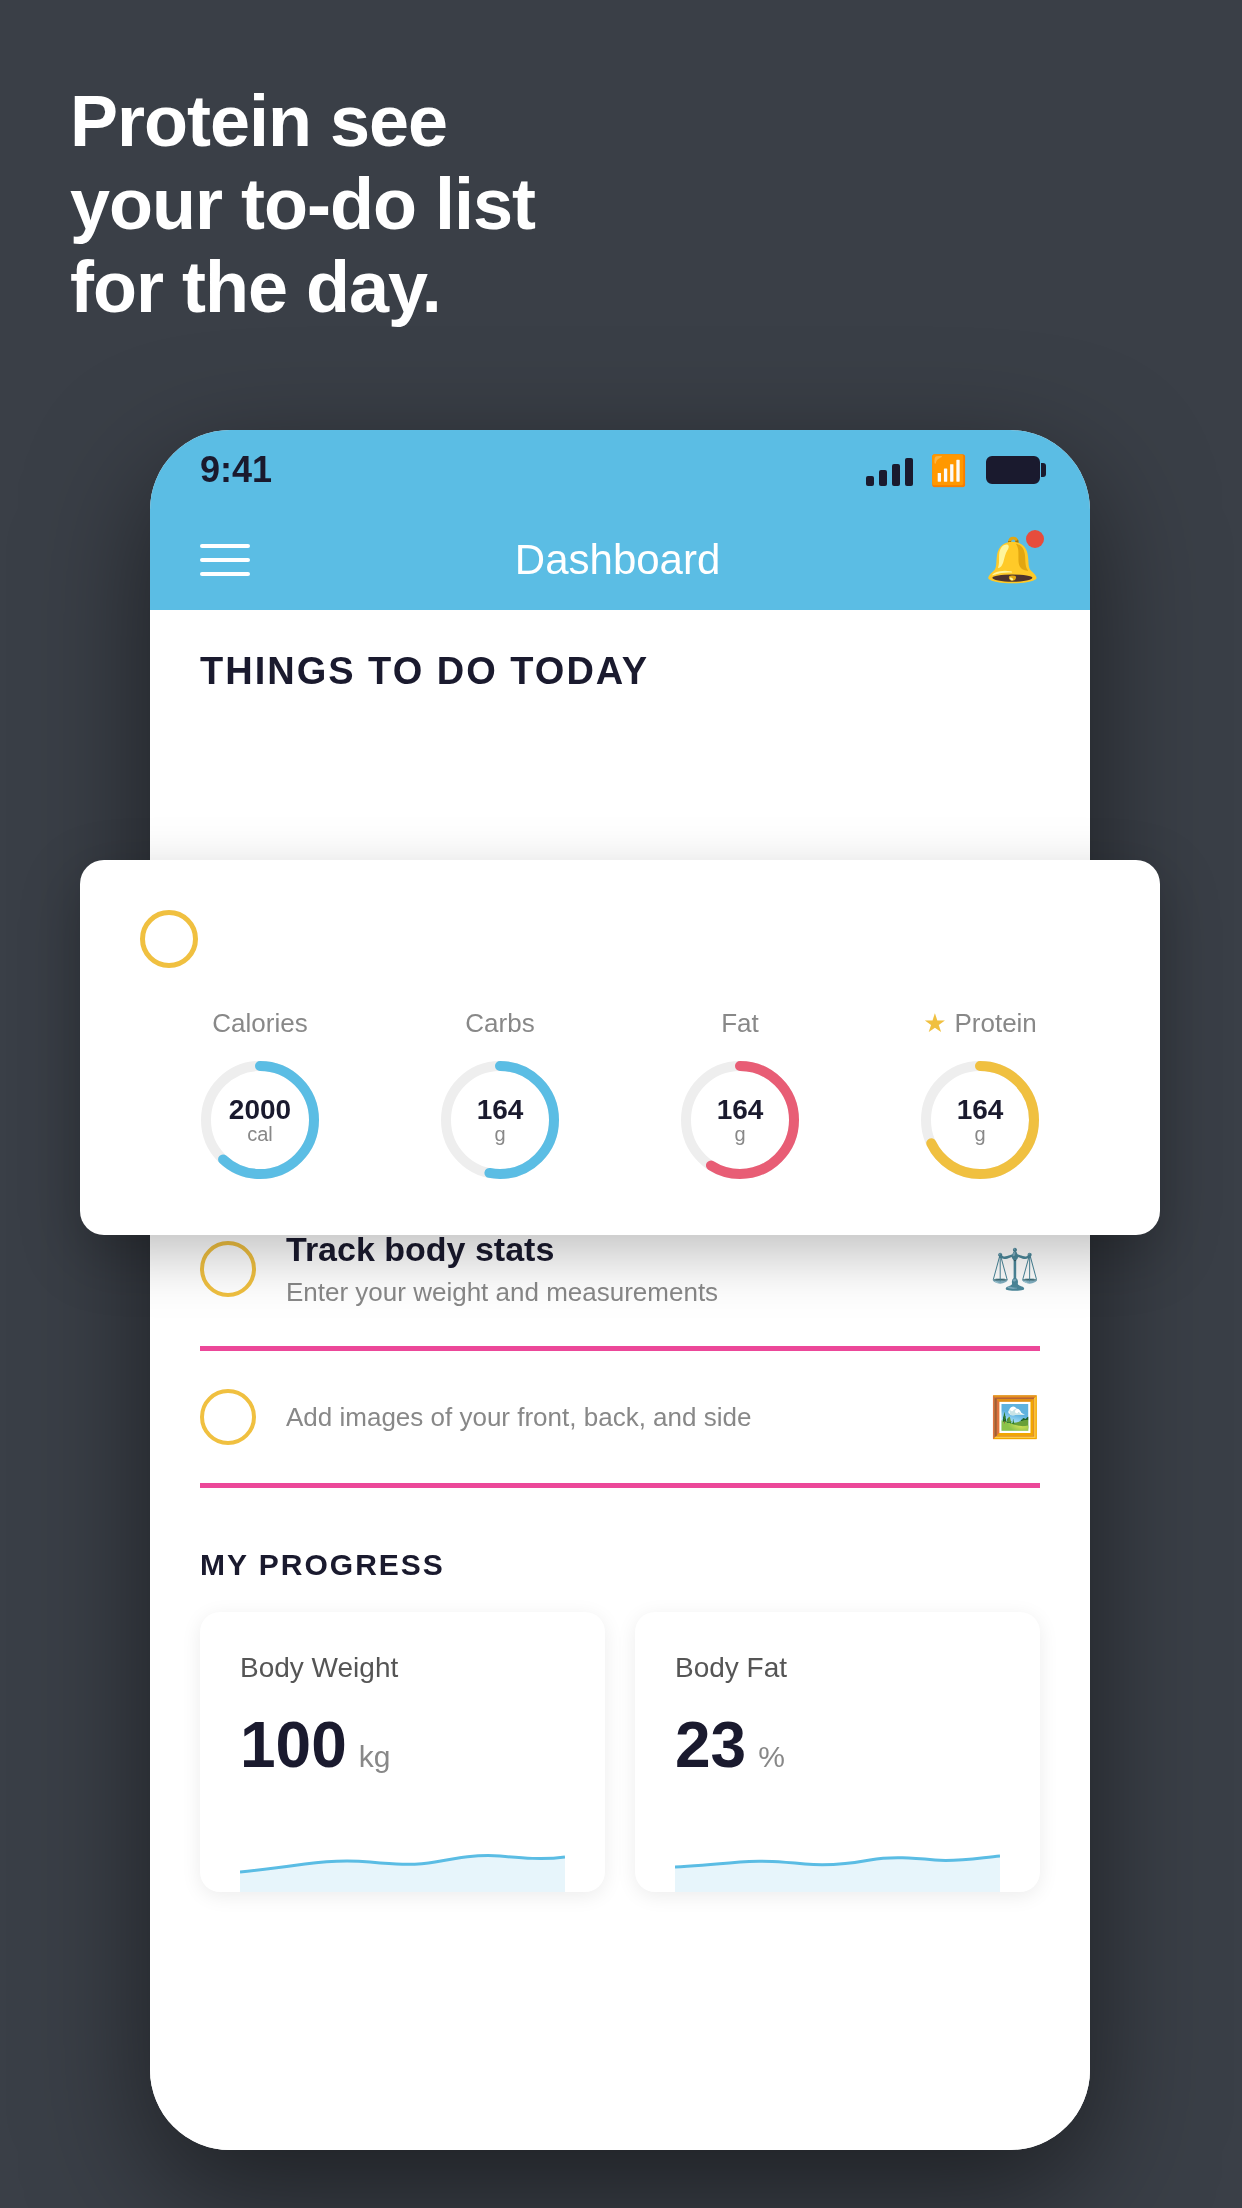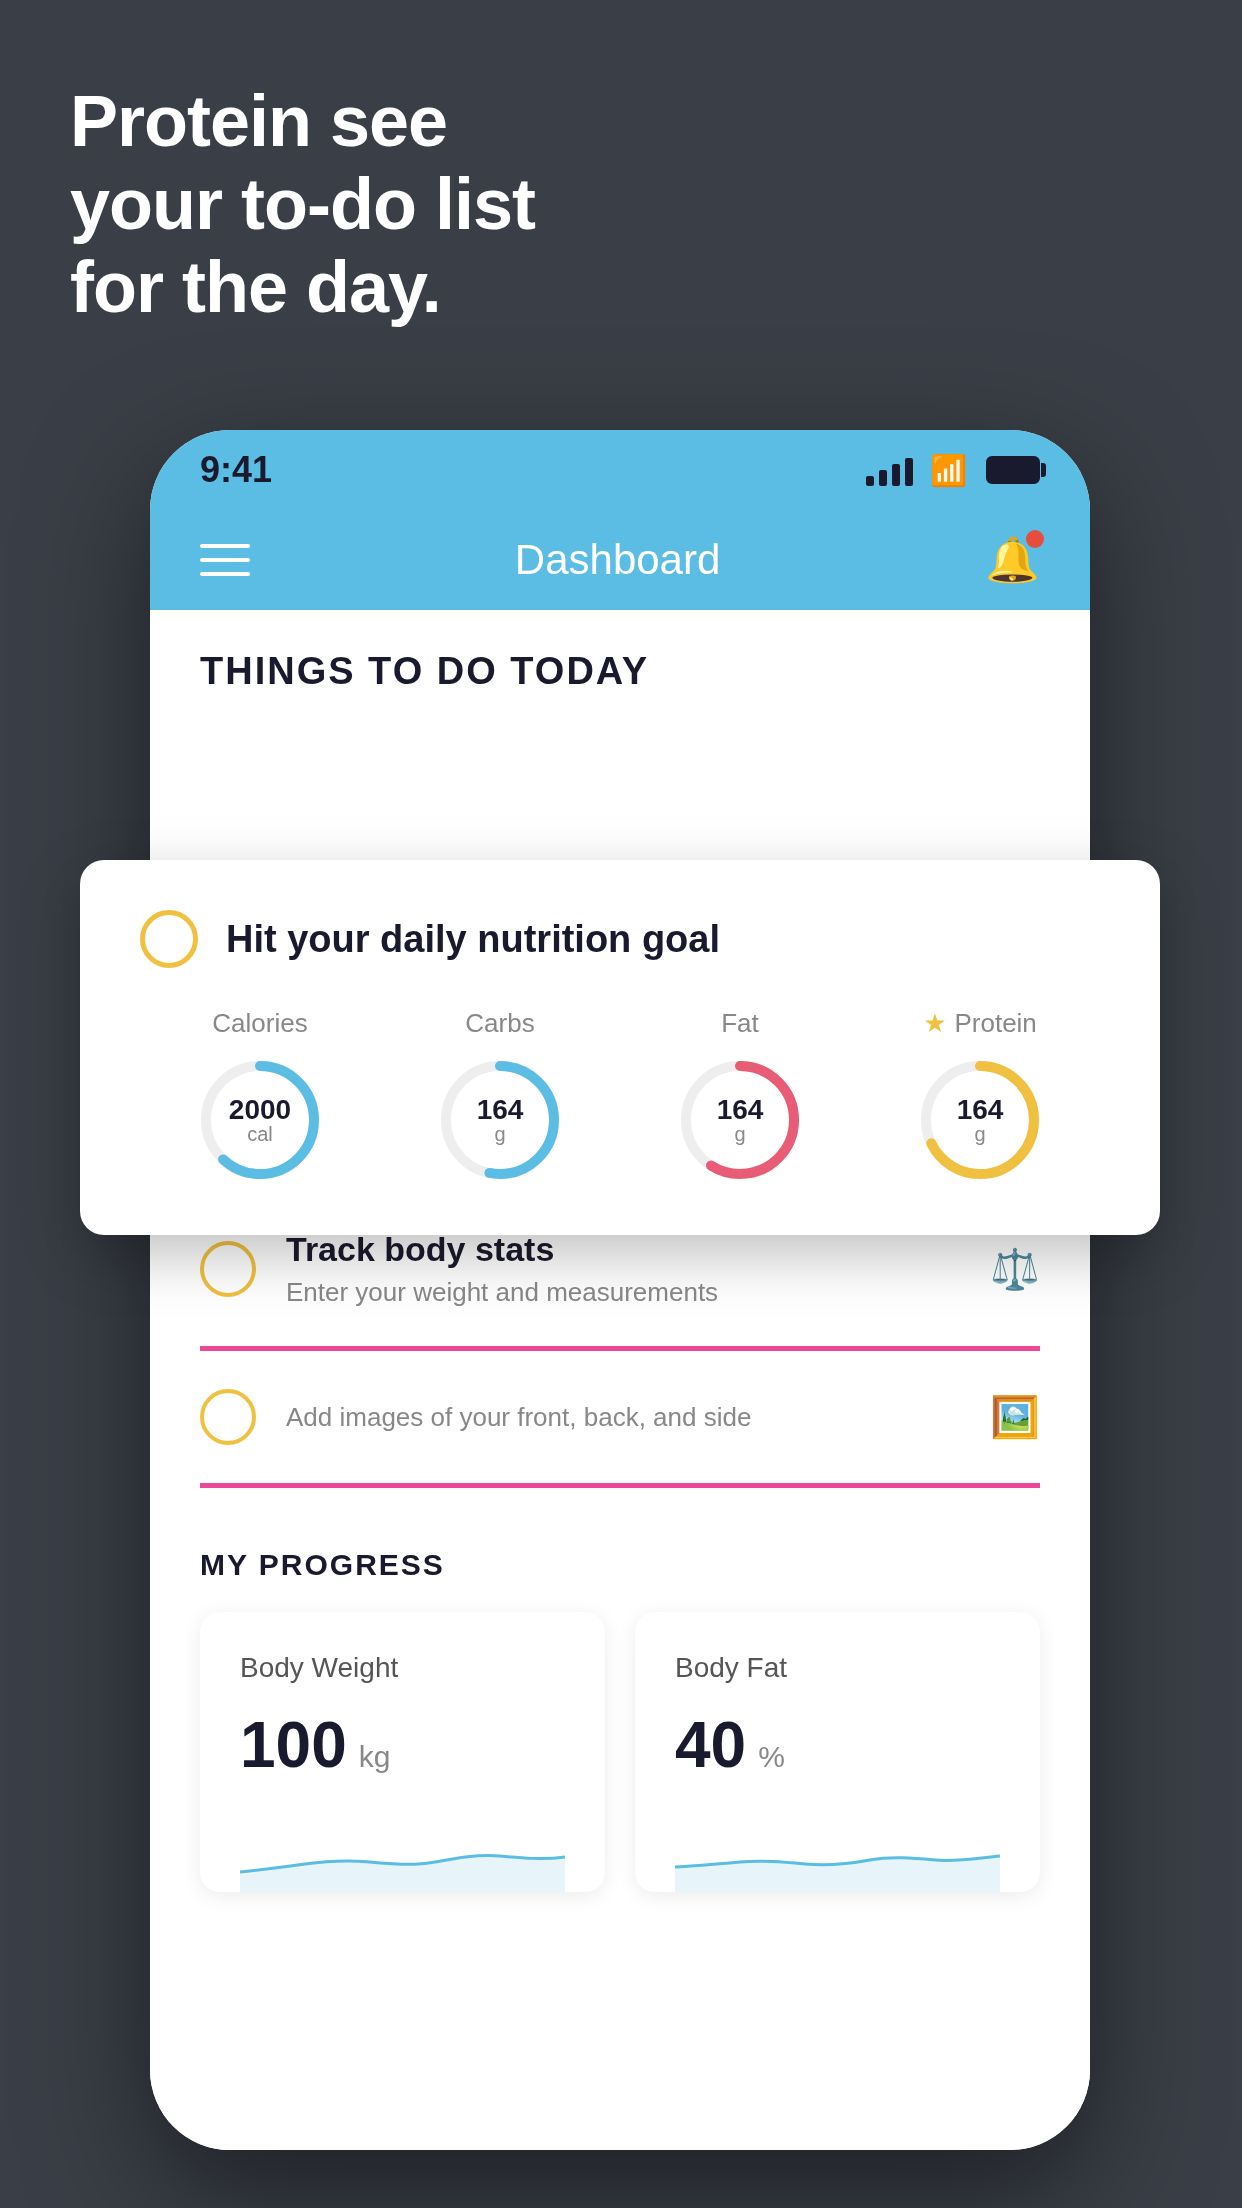--- a/index.html
+++ b/index.html
@@ -481,21 +481,21 @@
               <svg viewBox="0 0 300 80" preserveAspectRatio="none">
                 <path d="M0,60 C20,58 40,55 60,52 C80,49 100,48 120,50 C140,52 160,54 180,50 C200,46 220,42 240,44 C260,46 280,48 300,45" fill="none" stroke="#5bbde4" stroke-width="3"></path>
                 <path d="M0,60 C20,58 40,55 60,52 C80,49 100,48 120,50 C140,52 160,54 180,50 C200,46 220,42 240,44 C260,46 280,48 300,45 L300,80 L0,80 Z" fill="rgba(91,189,228,0.15)"></path>
               </svg>
             </div>
           </div>
 
           <div class="progress-card">
             <div class="progress-card-title">Body Fat</div>
             <div class="progress-value-row">
-              <span class="progress-value">40</span>
+              <span class="progress-value">23</span>
               <span class="progress-unit">%</span>
             </div>
             <div class="mini-chart">
               <svg viewBox="0 0 300 80" preserveAspectRatio="none">
                 <path d="M0,55 C20,54 40,52 60,50 C80,48 100,50 120,52 C140,54 160,52 180,48 C200,44 220,46 240,48 C260,50 280,46 300,44" fill="none" stroke="#5bbde4" stroke-width="3"></path>
                 <path d="M0,55 C20,54 40,52 60,50 C80,48 100,50 120,52 C140,54 160,52 180,48 C200,44 220,46 240,48 C260,50 280,46 300,44 L300,80 L0,80 Z" fill="rgba(91,189,228,0.15)"></path>
               </svg>
             </div>
           </div>
 
@@ -504,21 +504,20 @@
 
     </div>
 
   </div>
 
 </div>
 
 <div class="floating-card">
   <div class="card-title-row">
     <div class="circle-check"></div>
-    <span class="card-title">Hit your daily nutrition goal</span>
   </div>
 
   <div class="nutrition-row">
 
     <div class="nutrition-item">
       <span class="nutrition-label">Calories</span>
       <div class="ring-container ring-calories">
         <svg class="ring-svg" width="130" height="130" viewBox="0 0 130 130">
           <circle class="ring-bg" cx="65" cy="65" r="54"></circle>
           <circle class="ring-fill" cx="65" cy="65" r="54" stroke="#5bbde4" stroke-dasharray="280" stroke-dashoffset="70"></circle>

